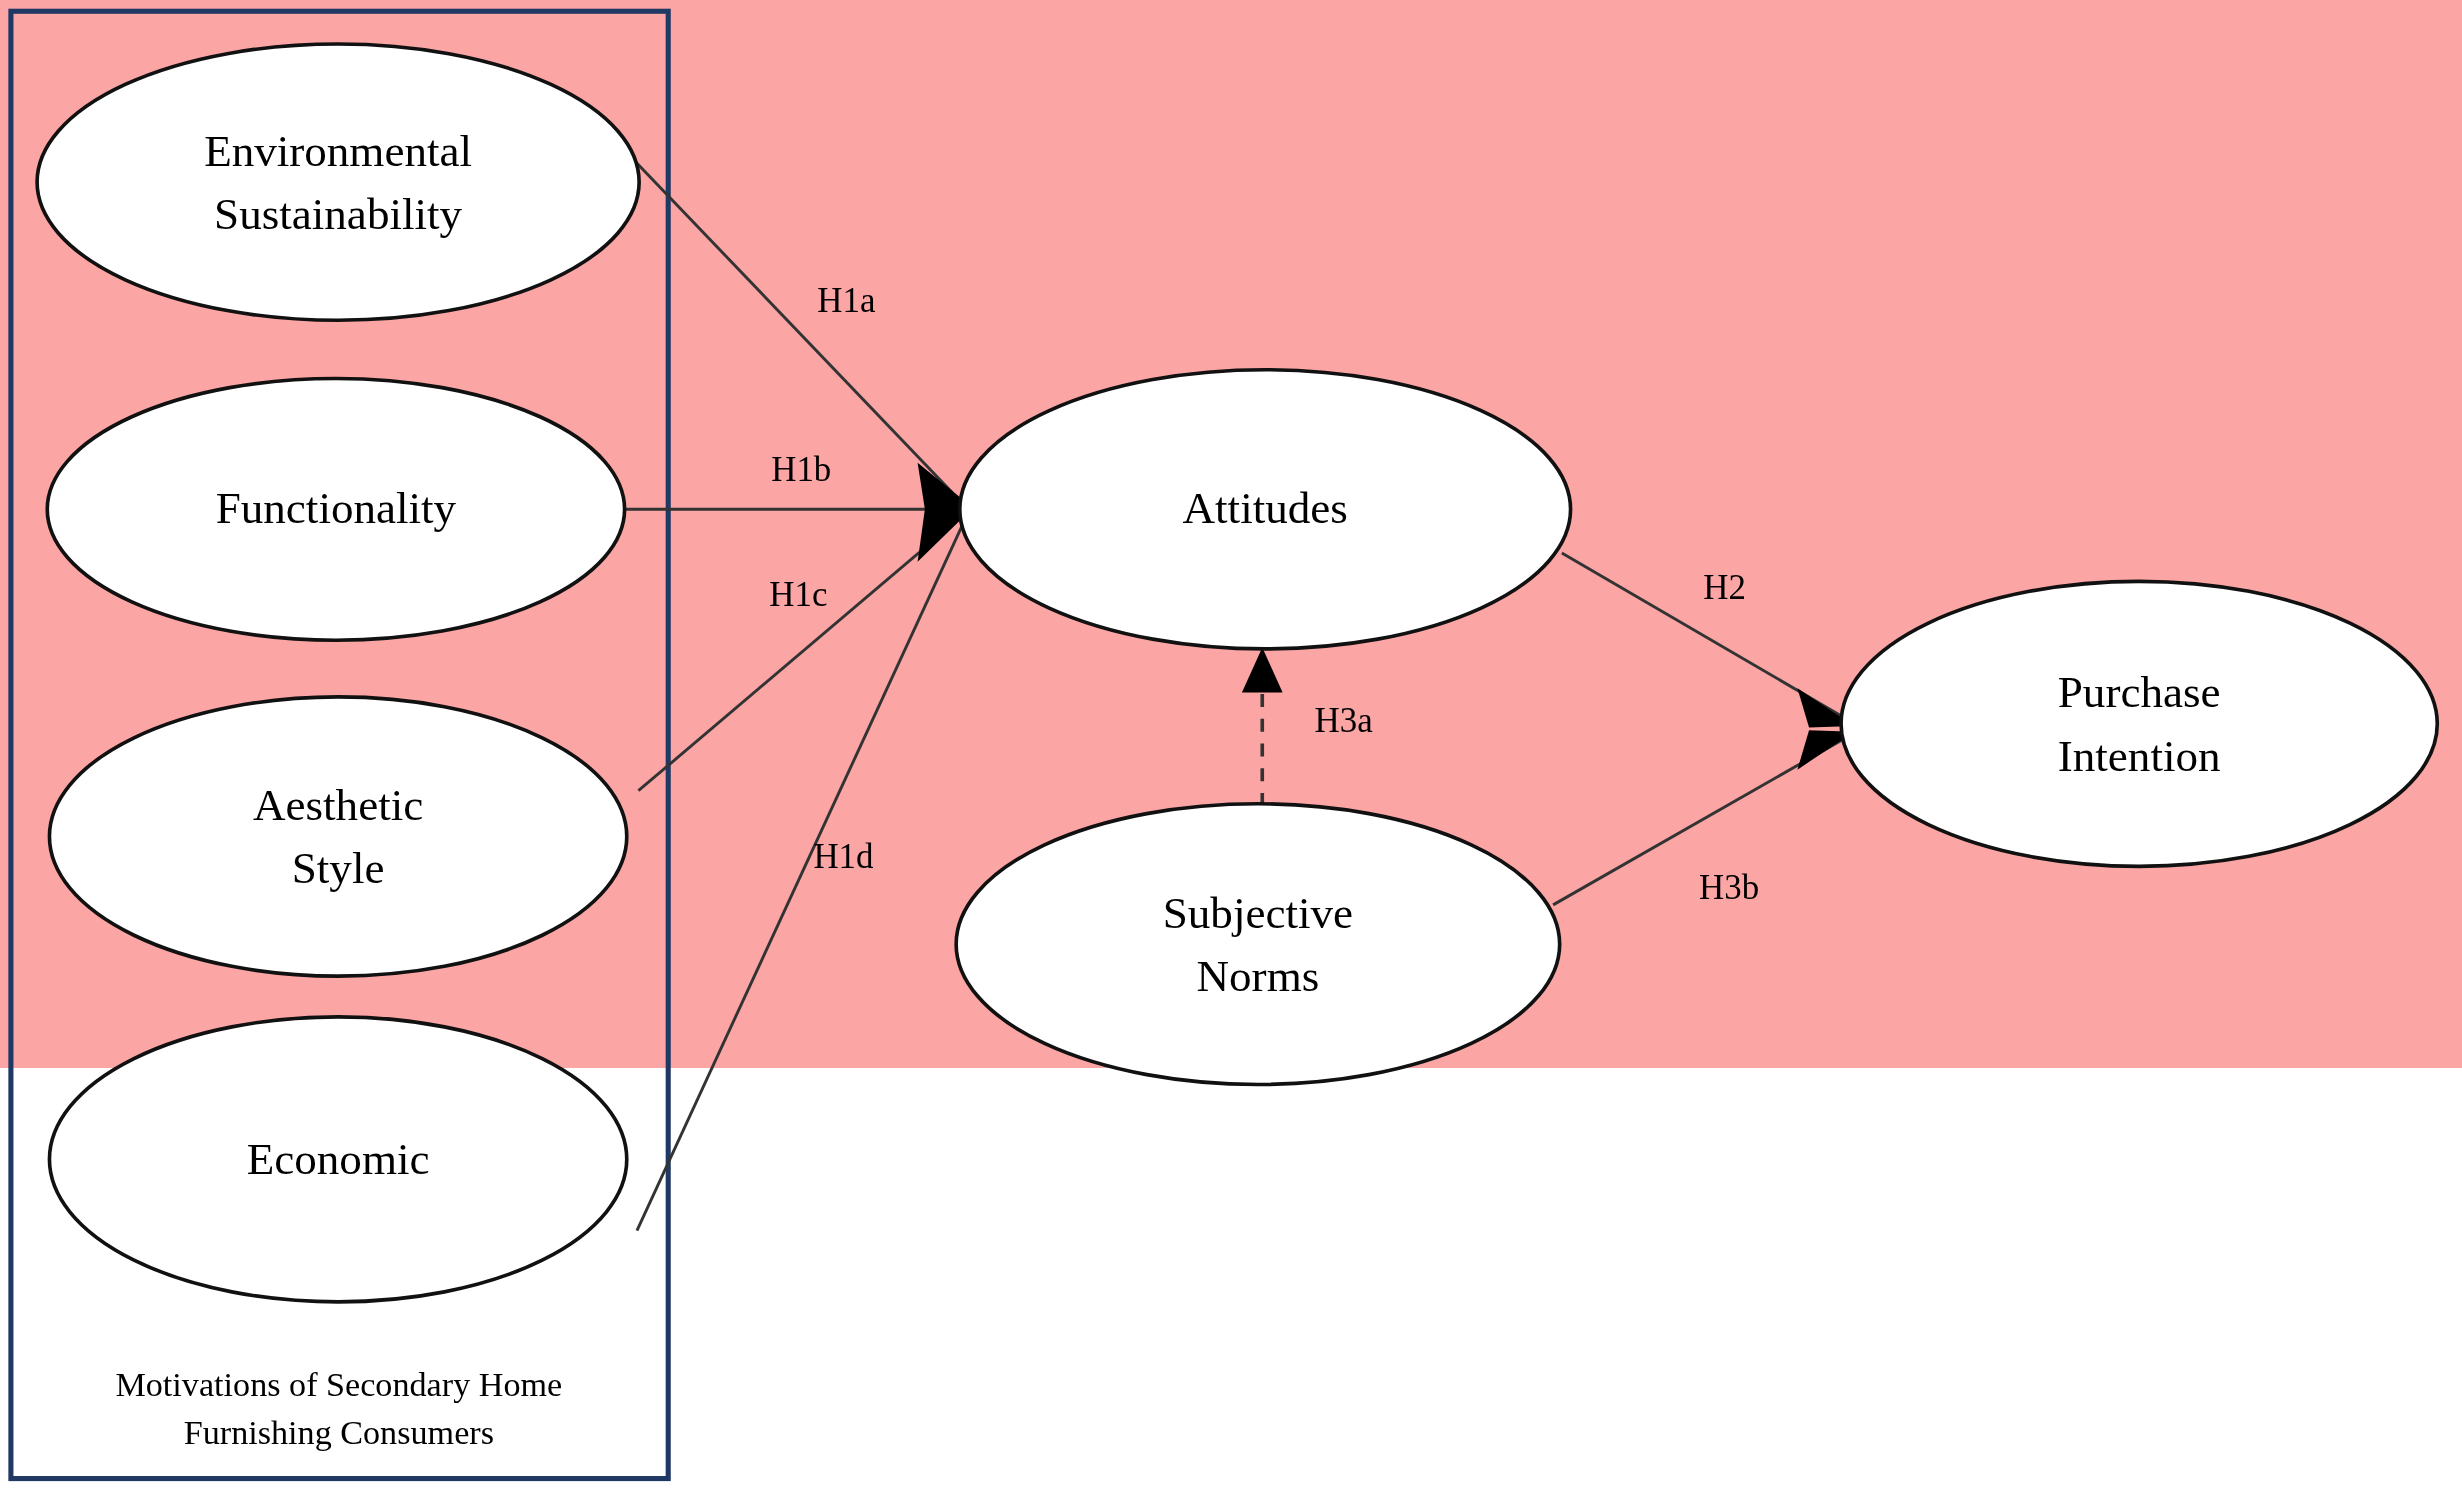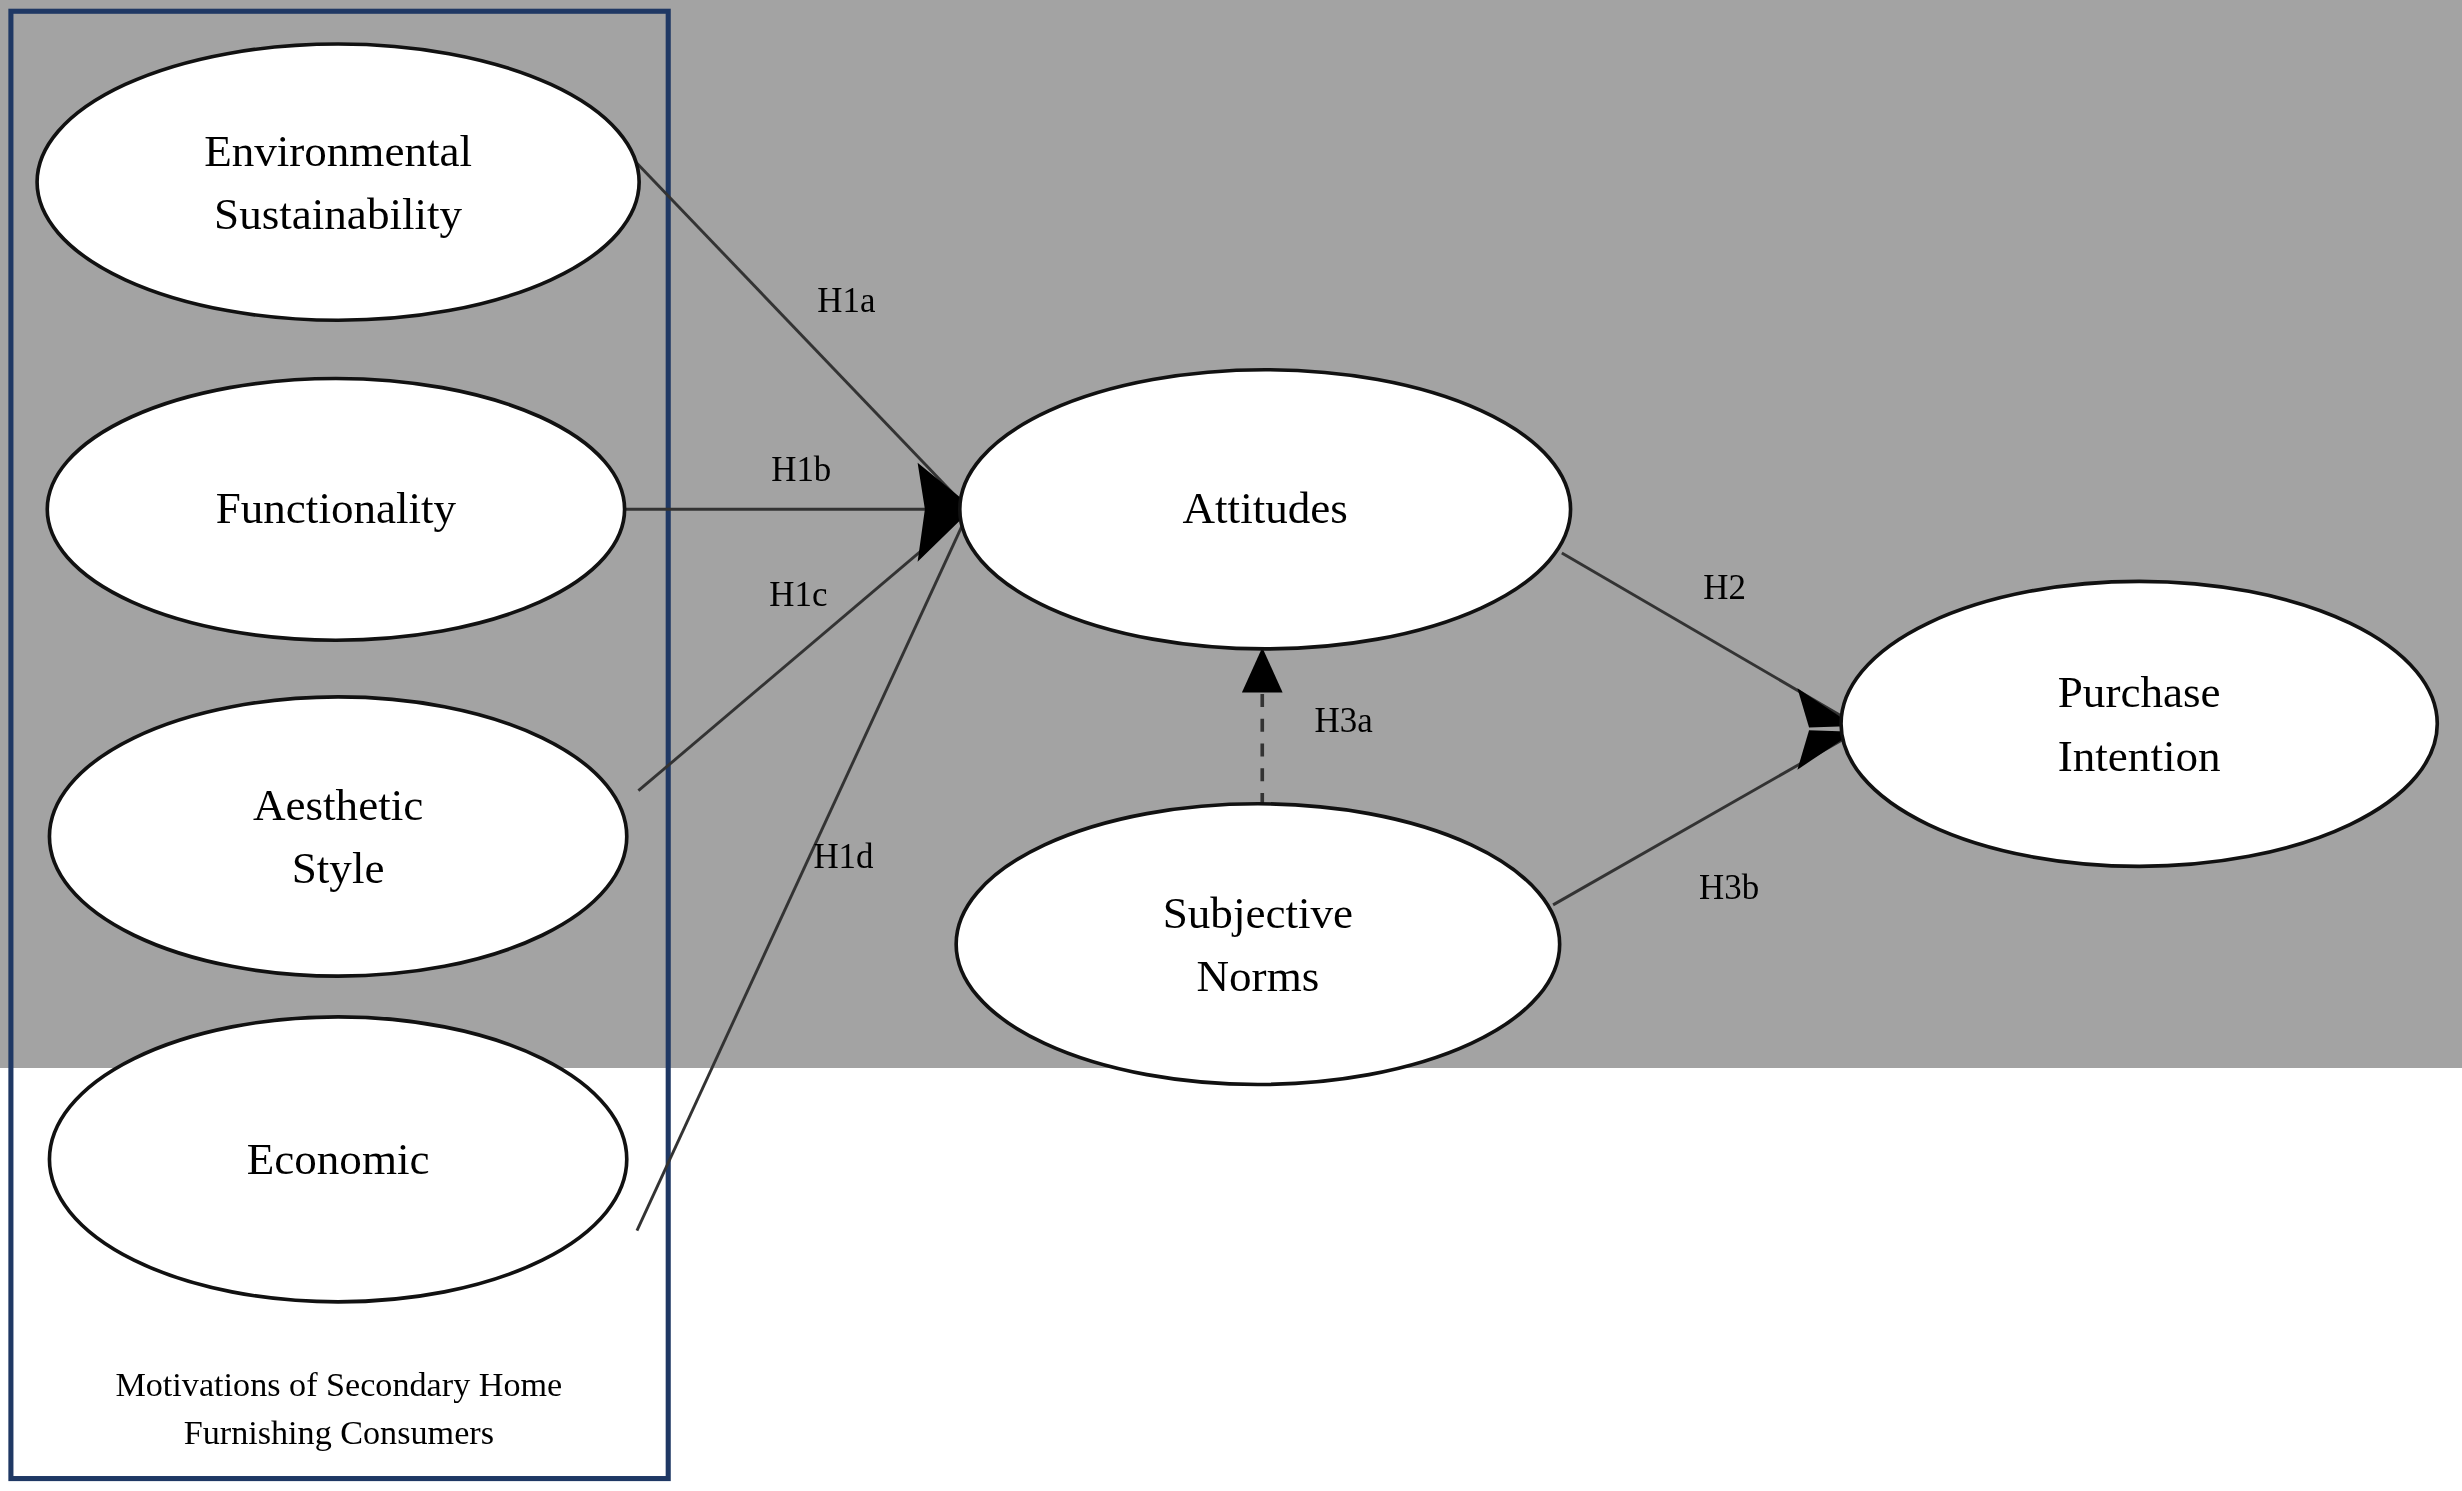--- a/index.html
+++ b/index.html
@@ -11,21 +11,21 @@
   body {
     width: 2462px;
     height: 1492px;
     font-family: "Liberation Serif", "DejaVu Serif", serif;
     overflow: hidden;
   }
   #diagram-root {
     position: relative;
     width: 2462px;
     height: 1068px;
-    background: #a3a3a3;
+    background: #fca5a5;
     text-decoration: underline;
   }
   svg.canvas {
     position: absolute;
     top: 0;
     left: 0;
     width: 2462px;
     height: 1492px;
   }
   .node-ellipse {

